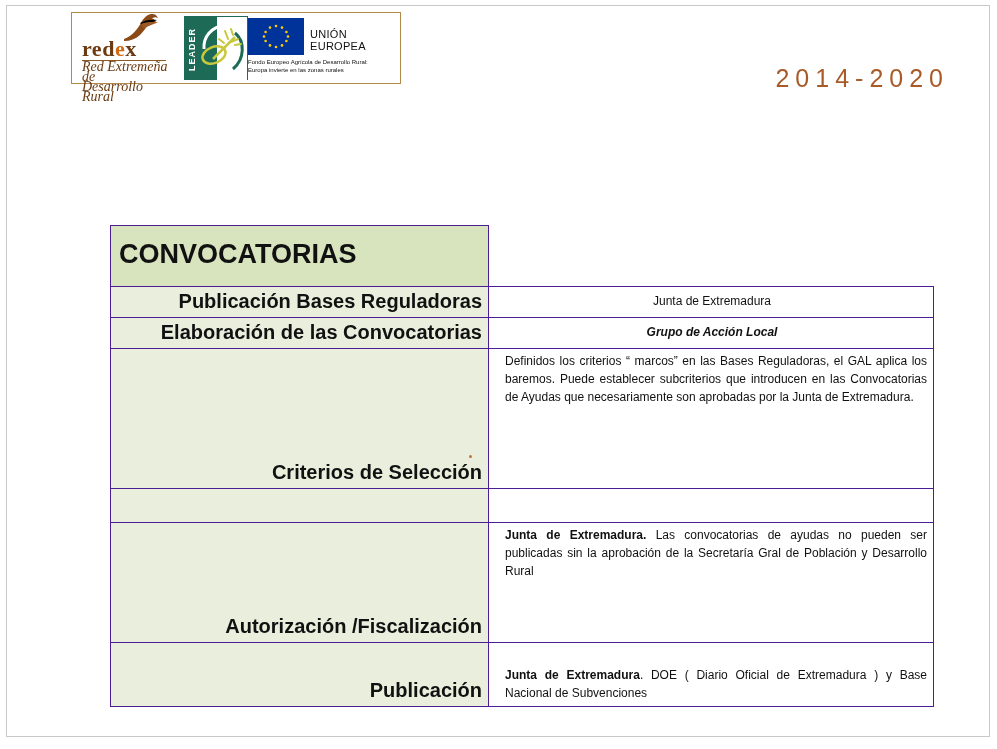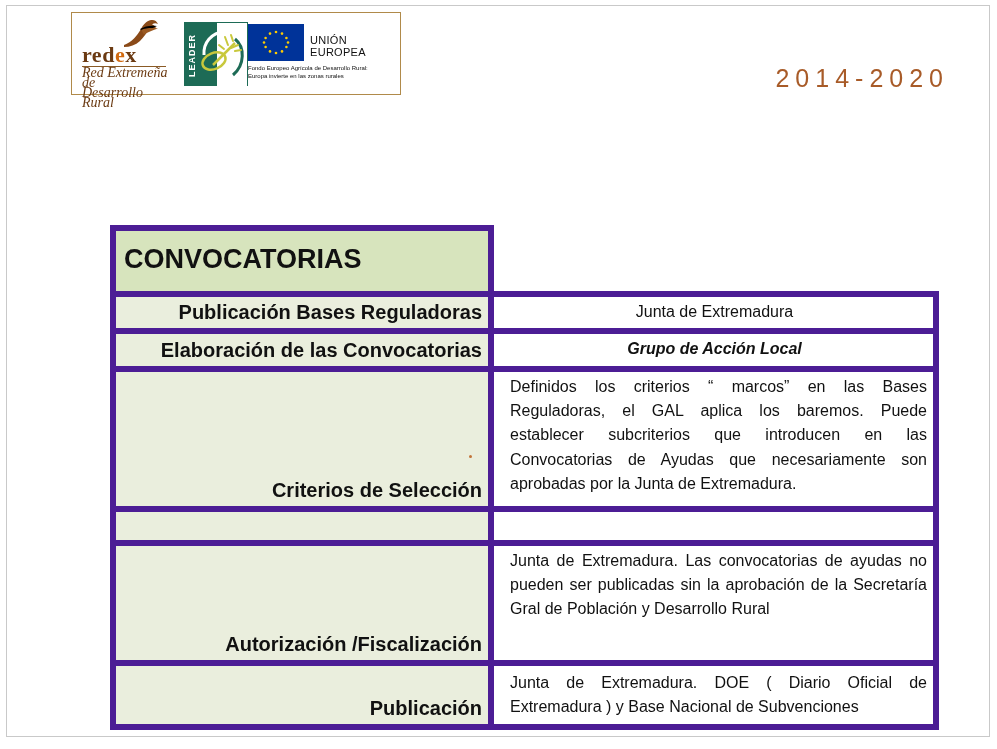--- a/index.html
+++ b/index.html
@@ -16,21 +16,21 @@
     width:984px;height:732px;
     border:1px solid #c9c9c9;
     background:#ffffff;
     box-sizing:border-box;
   }
 
   
   .logo-box{
     position:absolute;
     left:64px;top:6px;
-    width:330px;height:83px;
+    width:330px;height:72px;
     border:1px solid #b08a4a;
     background:#ffffff;
     box-sizing:border-box;
   }
   .logo-row{
     position:absolute;inset:0;
     display:flex;align-items:center;
   }
 
   
@@ -148,21 +148,21 @@
 
   
   .tbl{
     position:absolute;
     left:103px;top:219px;
     width:823px;
     border-collapse:collapse;
     table-layout:fixed;
   }
   .tbl td{
-    border:6px solid #4c1d95;
+    border:1px solid #4c1d95;
     vertical-align:bottom;
     padding:0;
   }
   .col-l{width:378px;}
   .col-r{width:445px;}
 
   td.head{
     background:#d7e4bd;
     font-size:27px;font-weight:bold;color:#111111;
     padding:4px 0 8px 8px;
@@ -176,30 +176,30 @@
 
   td.lbl{
     background:#eaeedd;
     text-align:right;
     font-size:20px;font-weight:bold;color:#111111;
     padding:3px 6px 4px 6px;
     vertical-align:bottom;
   }
   td.val{
     background:#ffffff;
-    font-size:16px;color:#111111;
+    font-size:12px;color:#111111;
     padding:3px 6px 4px 8px;
     vertical-align:top;
     text-align:justify;
     line-height:1.52;
   }
   td.val.center{text-align:center;vertical-align:middle;}
   td.val.bold{font-weight:bold;font-style:italic;}
   td.val.just{text-align:justify;text-align-last:left;padding-left:16px;}
-  td.val b{font-weight:normal;}
+  td.val b{font-weight:bold;}
   td.val.bottom{vertical-align:bottom;}
 
   .r-small{height:24px;}
   .r-empty{height:34px;}
   .r-crit{height:140px;}
   .r-auth{height:120px;}
   .r-pub{height:64px;}
 
   .speck{
     position:absolute;

